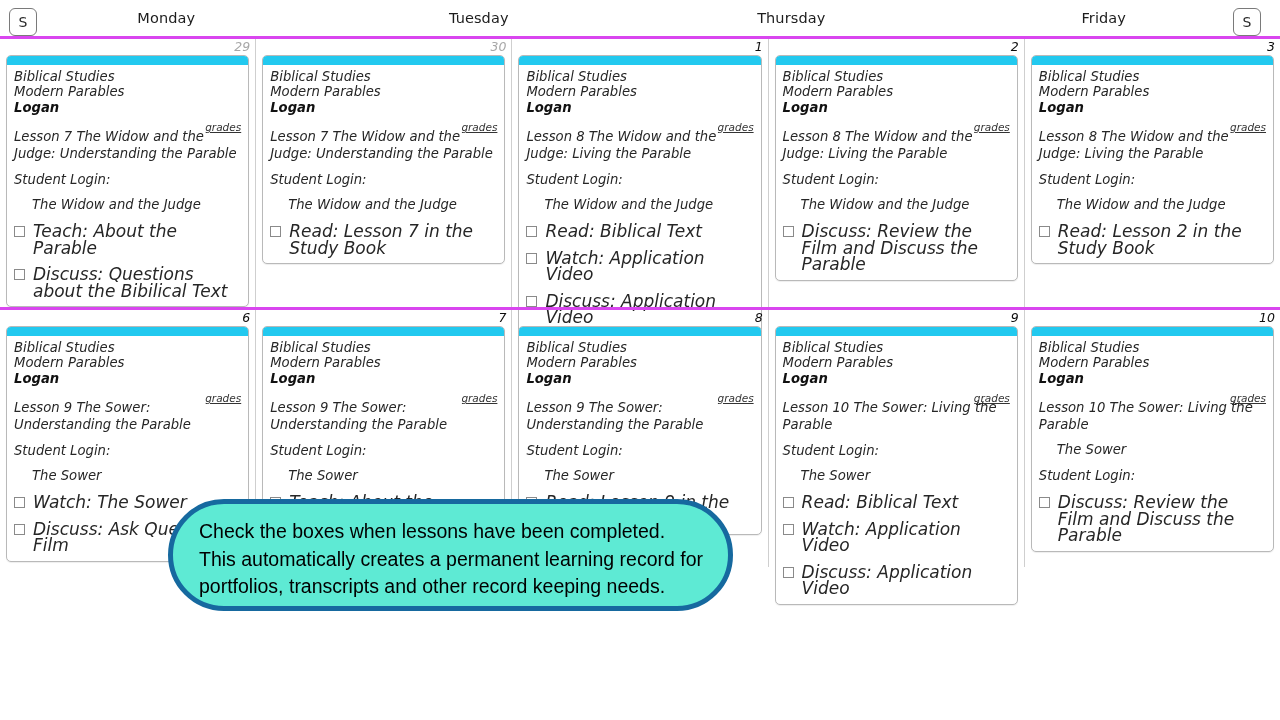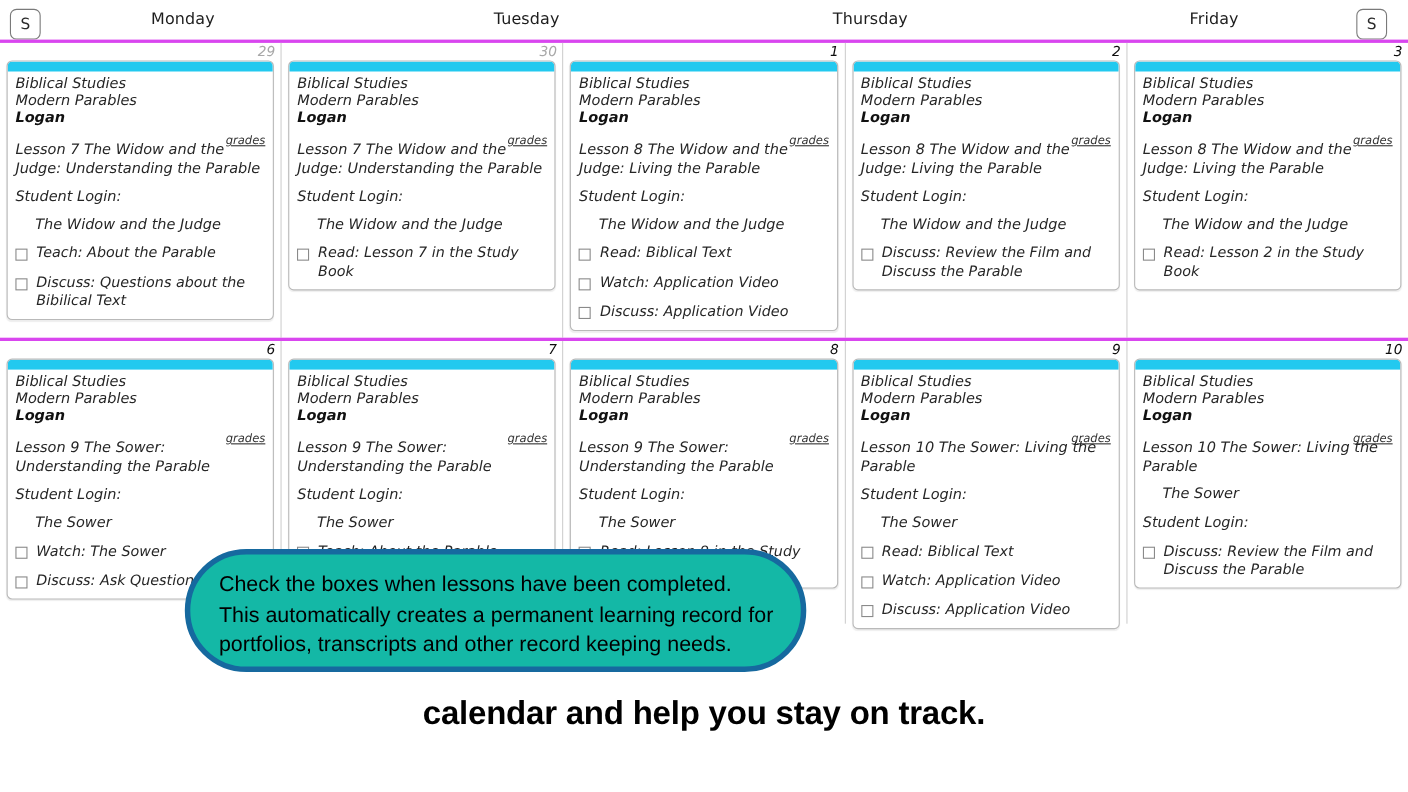--- a/index.html
+++ b/index.html
@@ -162,21 +162,21 @@
     font-size: 13.2px;
     line-height: 16px;
     color: #262626;
     margin-top: 9px;
     padding-left: 18px;
   }
   .task {
     display: flex;
     align-items: flex-start;
     margin-top: 10px;
-    font-size: 13px;
+    font-size: 17px;
     line-height: 16.5px;
     color: #262626;
   }
   .task .cb {
     flex: 0 0 auto;
     width: 11px;
     height: 11px;
     border: 1.4px solid #8a8a8a;
     background: #ffffff;
     margin-right: 8px;
@@ -190,21 +190,21 @@
 
   
   .callout {
     position: absolute;
     left: 168px;
     top: 499px;
     width: 565px;
     height: 112px;
     border: 5px solid #16699f;
     border-radius: 56px;
-    background: #14b8a6;
+    background: #5eead4;
     box-sizing: border-box;
     z-index: 40;
   }
   .callout-text {
     position: absolute;
     left: 26px;
     top: 14px;
     width: 512px;
     font-family: "Liberation Sans", sans-serif;
     font-size: 19.5px;
@@ -468,16 +468,15 @@
 
   <div class="callout">
     <div class="callout-text">
       <div>Check the boxes when lessons have been completed.</div>
       <div>This automatically creates a permanent learning record for</div>
       <div>portfolios, transcripts and other record keeping needs.</div>
     </div>
   </div>
 
   <div class="caption">
-    <div>calendar and help you stay on track.</div>
   </div>
 
 </div>
 
 </body></html>

